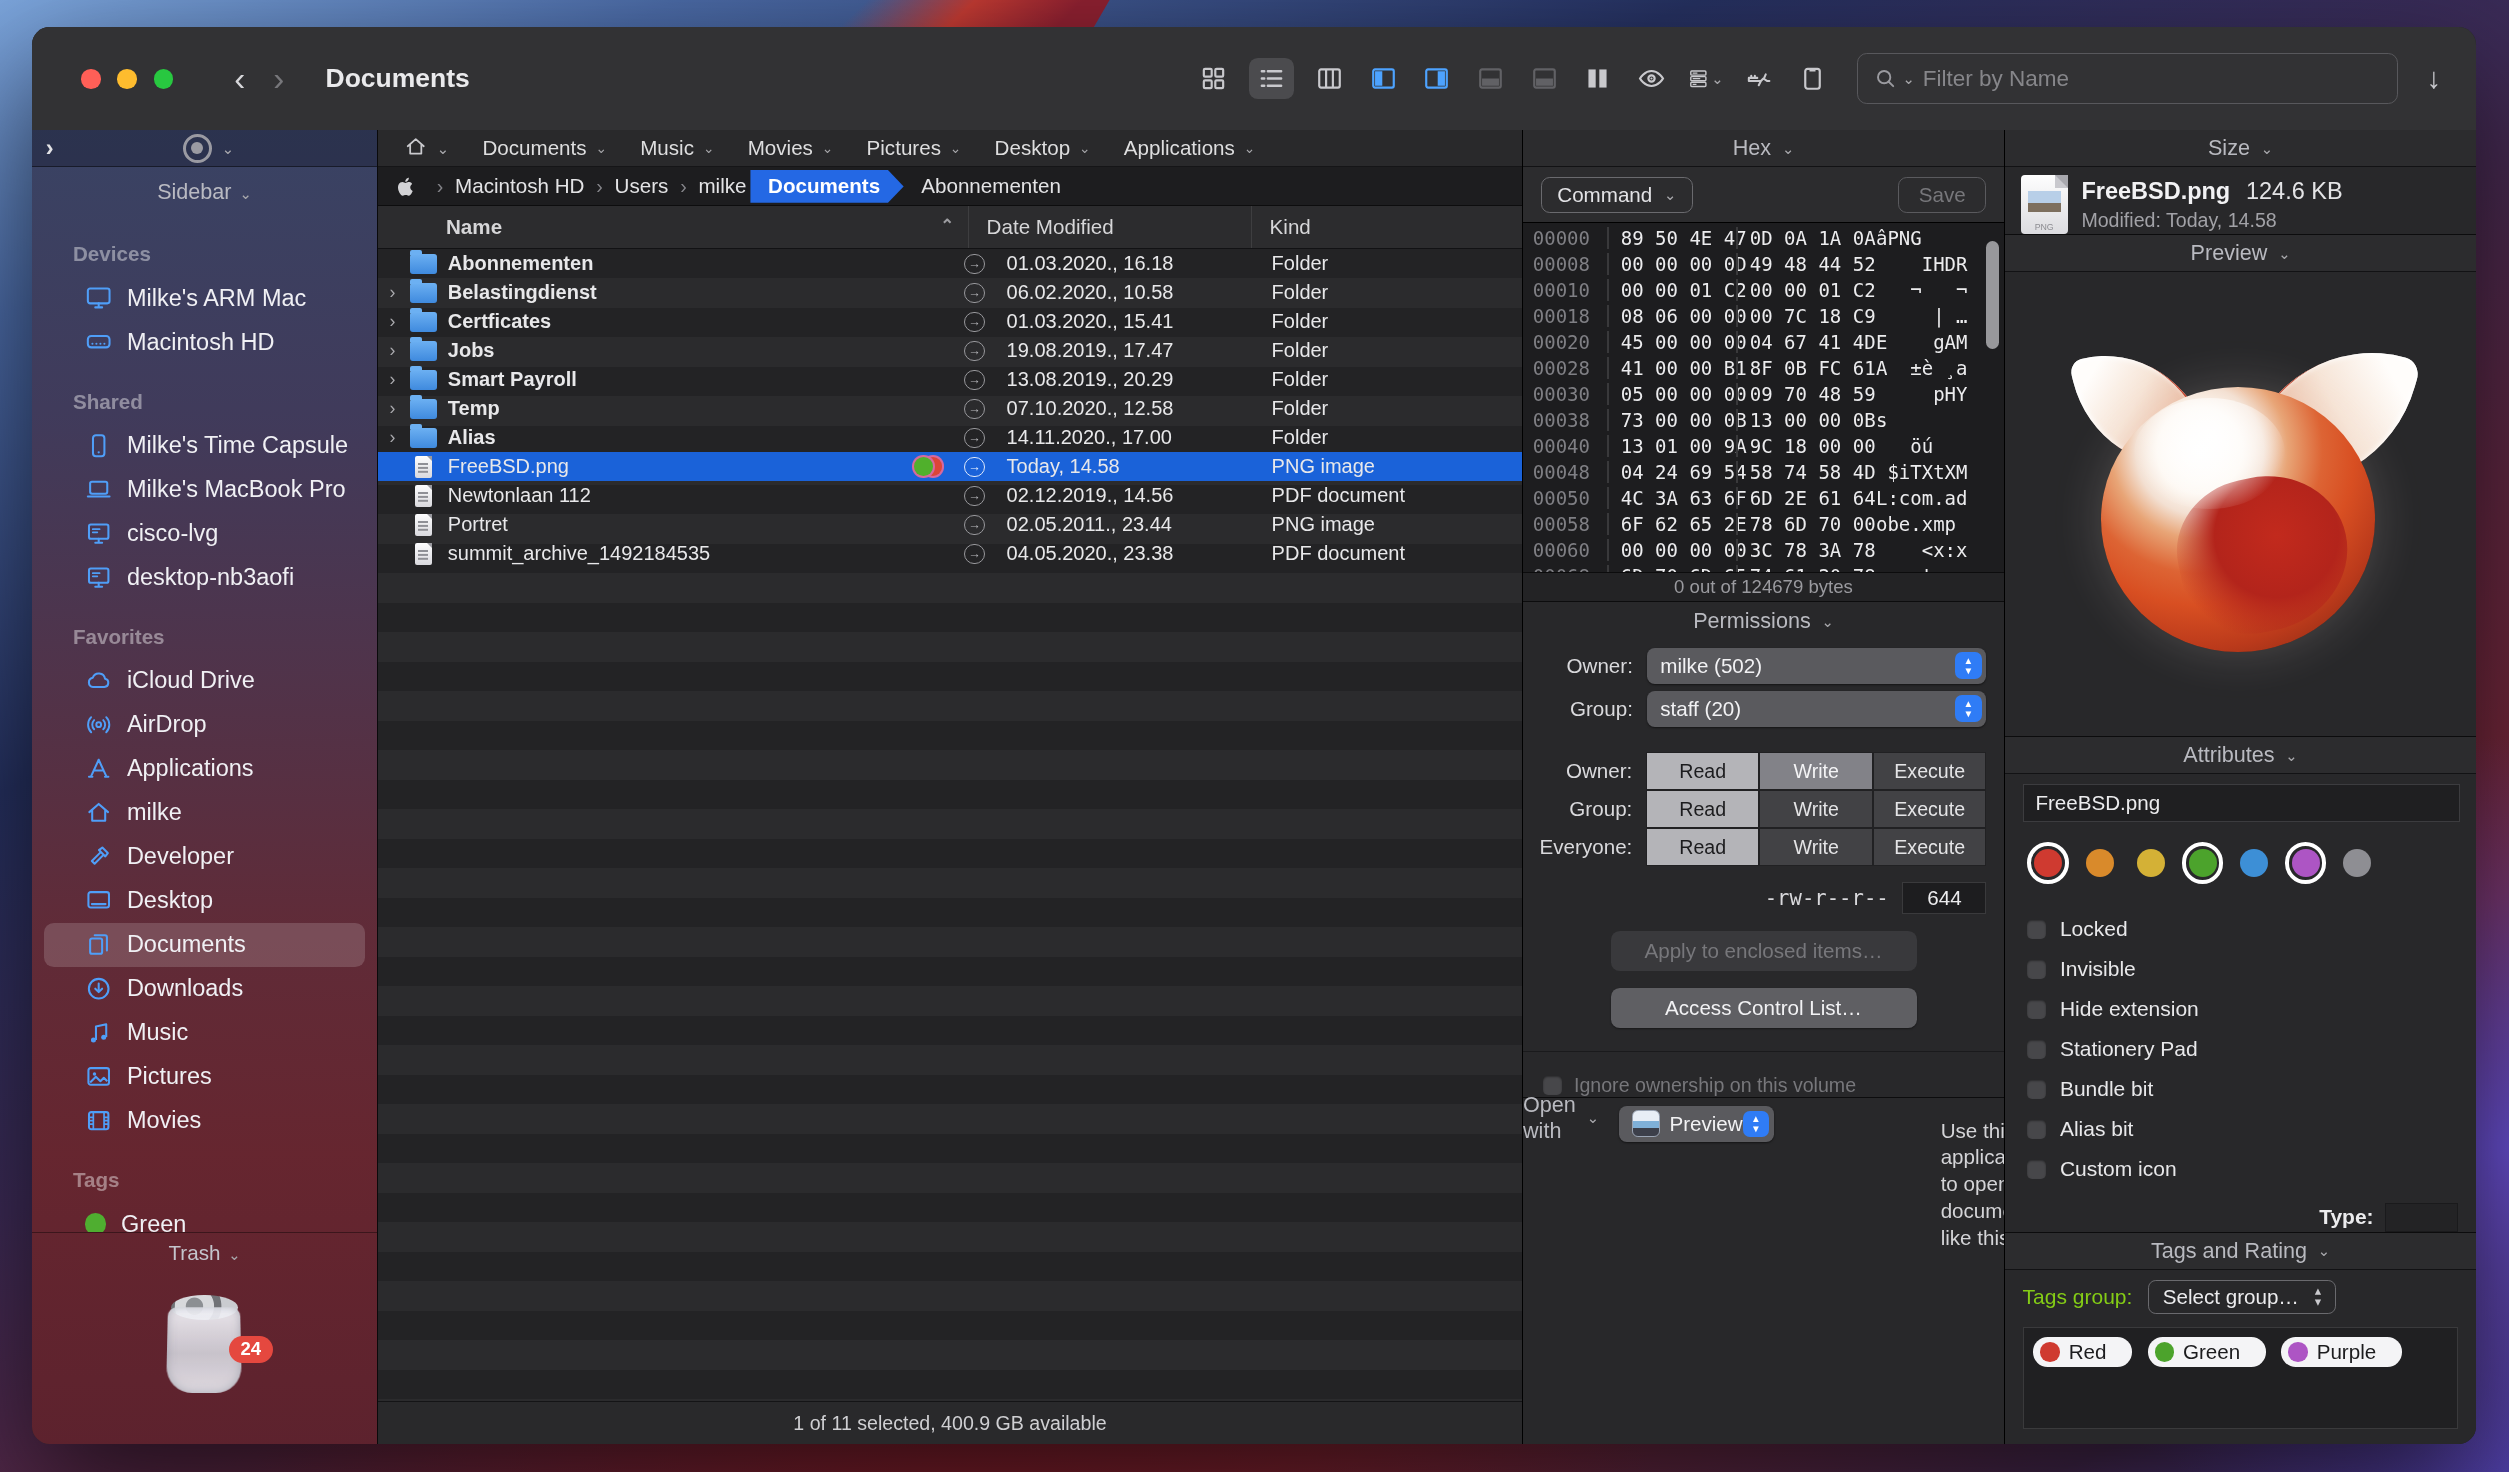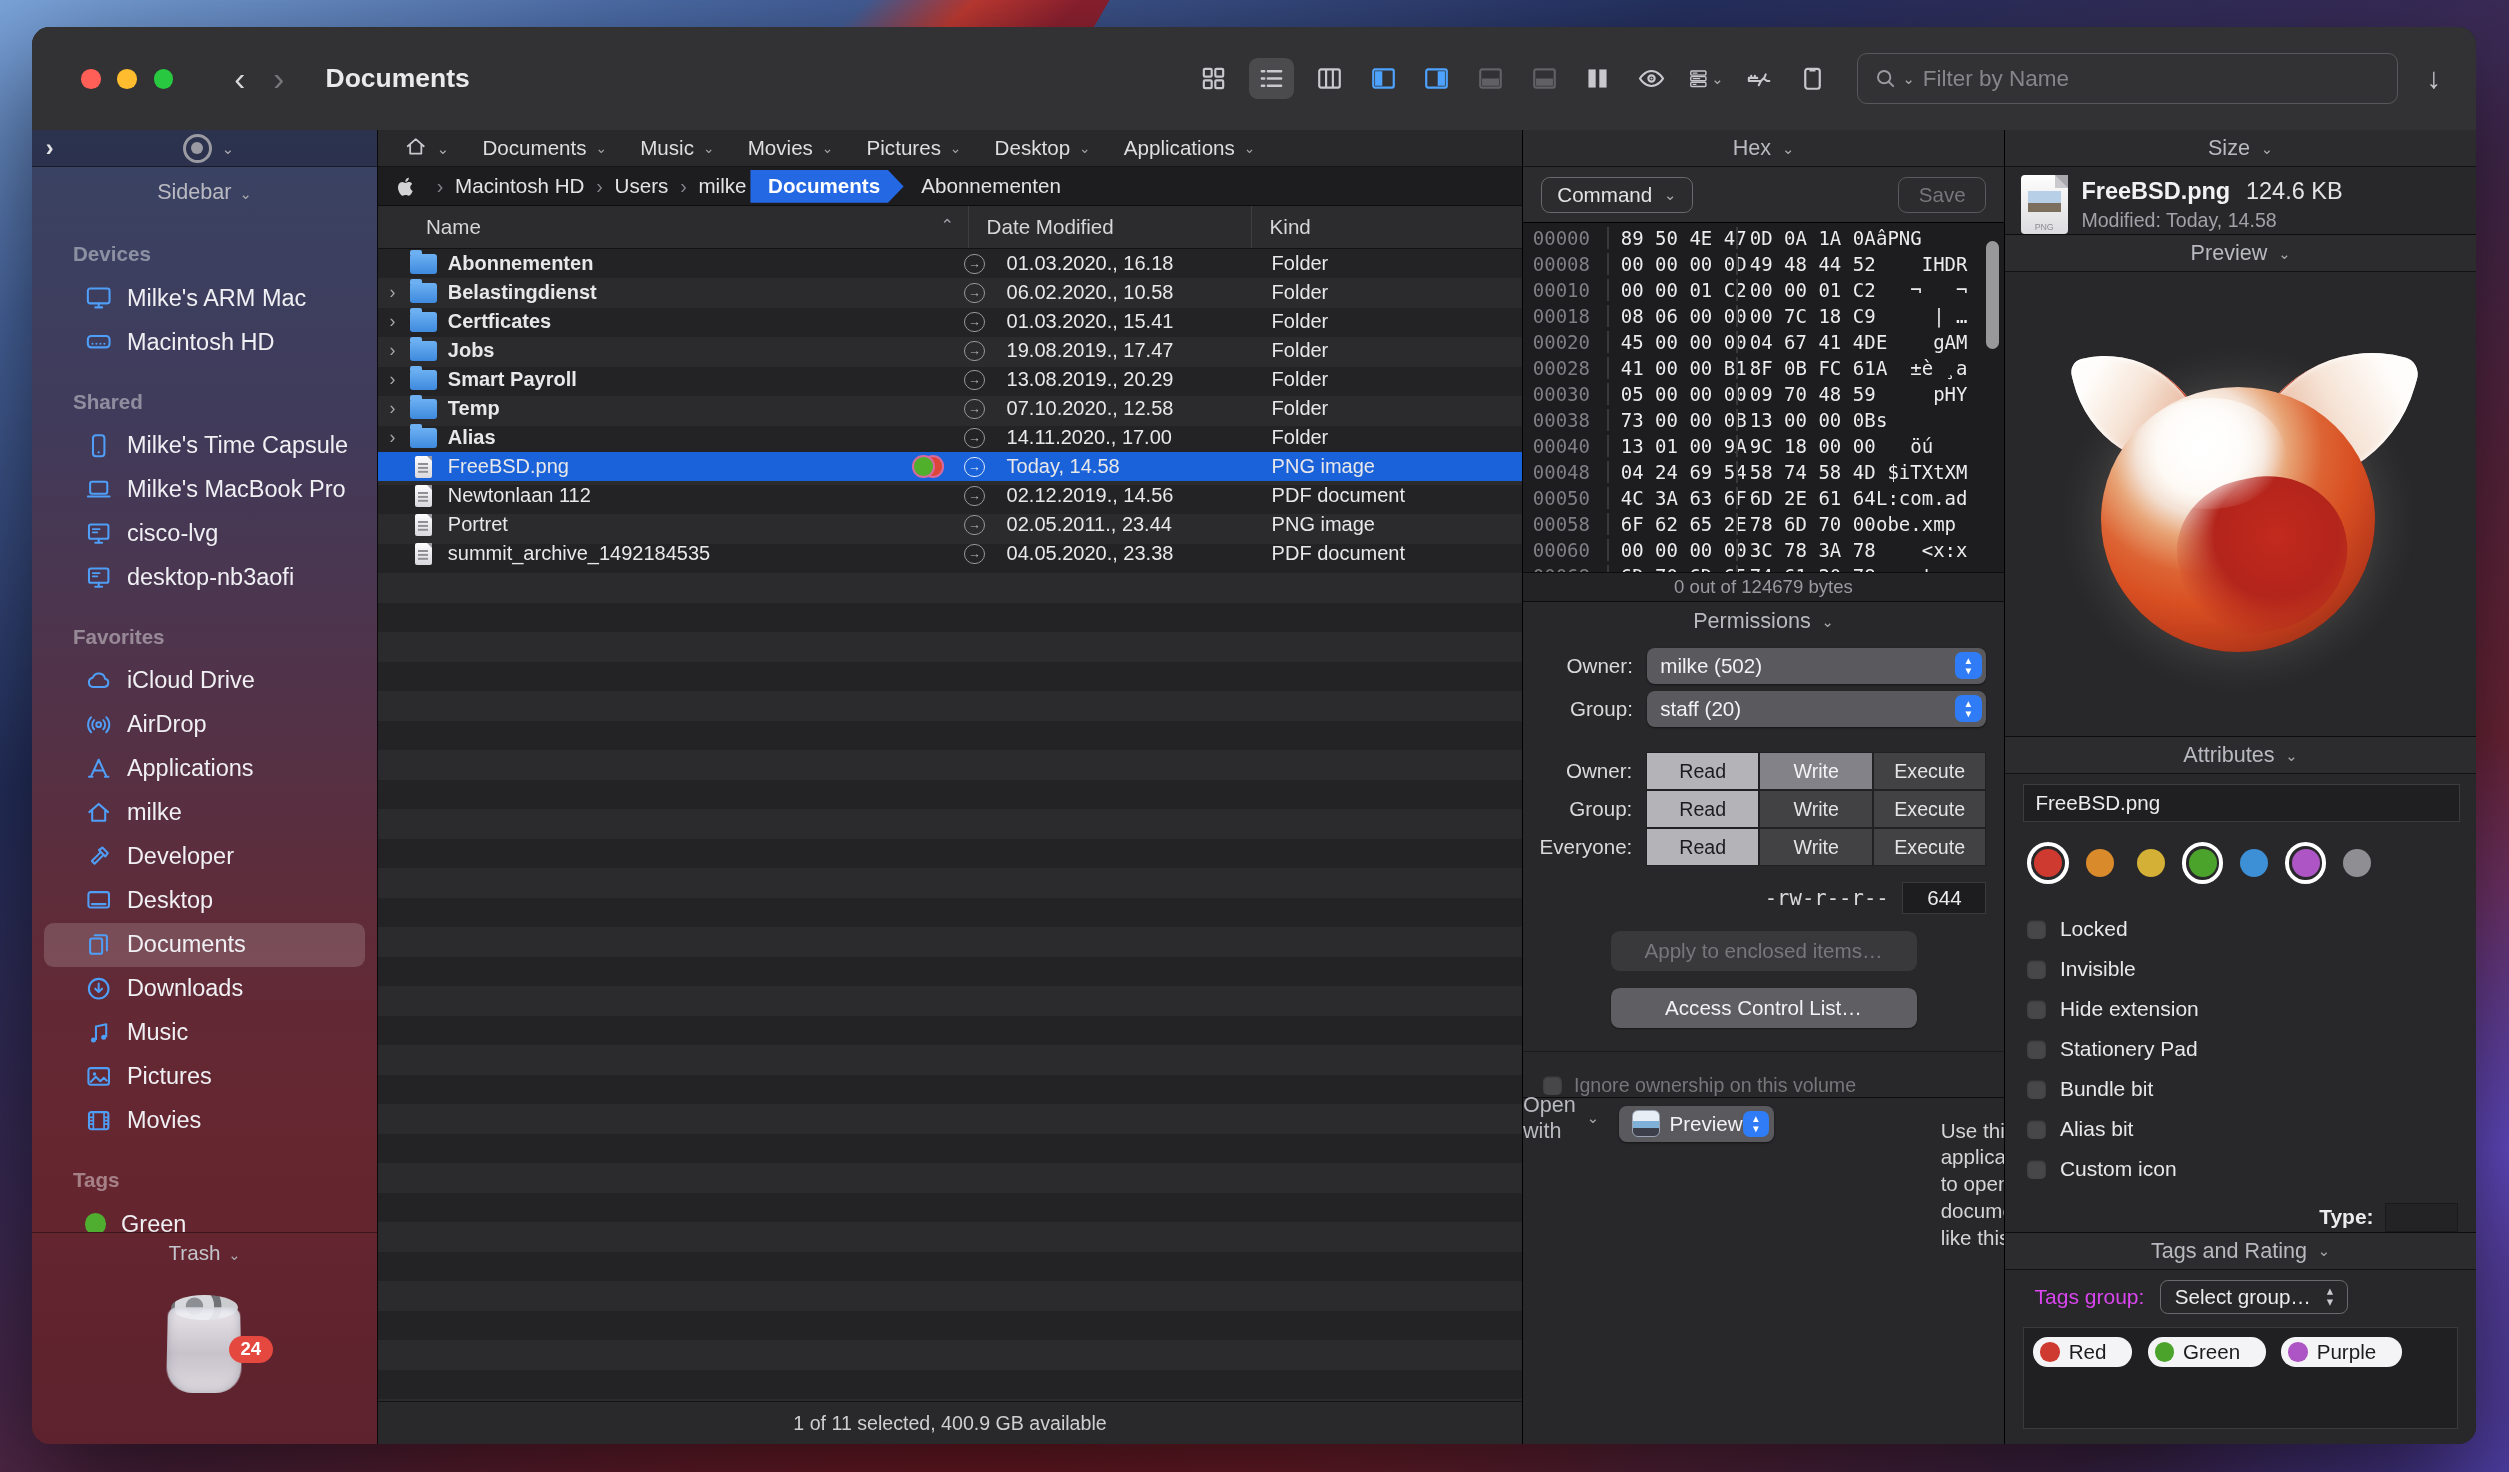--- a/index.html
+++ b/index.html
@@ -71,21 +71,21 @@
   .favitem { color:#dededf; font-size:20.6px; display:flex; align-items:center; gap:6.9px; margin-left:25.5px; }
   .favitem .chev { font-size:13.7px; }
   .crumbbar { height:39px; flex:0 0 39px; background:#1d1d1f; display:flex; align-items:center; padding:0 17.6px; border-bottom:1px solid #0d0d0e; }
   .apple { width:21.6px; height:21.6px; color:#d3d3d6; margin-right:7.8px; }
   .crumb { color:#e3e3e5; font-size:20.6px; }
   .crumbsep { color:#85858a; margin:0 11.8px; font-size:19.6px; }
   .crumb-chip { background:#2468e4; color:#fff; font-size:20.6px; font-weight:600; padding:3.9px 23.5px 4.9px 17.6px; margin:0 3.9px;
     clip-path:polygon(0 0, calc(100% - 15.7px) 0, 100% 50%, calc(100% - 15.7px) 100%, 0 100%); }
   .crumb-tail { color:#e3e3e5; font-size:20.6px; margin-left:13.7px; }
   .colhead { height:43px; flex:0 0 43px; background:#2c2c2e; display:flex; align-items:center; border-bottom:1px solid #121214; color:#d6d6d8; font-size:20.6px; }
-  .col-name { width:590px; padding-left:48px; display:flex; align-items:flex-start; }
+  .col-name { width:590px; padding-left:68px; display:flex; align-items:flex-start;font-weight:bold; }
   .col-sort { margin-left:auto; margin-right:13.7px; color:#9d9da1; font-size:16.7px; }
   .col-date { width:283px; padding-left:17.6px; border-left:1px solid #3e3e40; height:100%; display:flex; align-items:center; }
   .col-kind { flex:1; padding-left:17.6px; border-left:1px solid #3e3e40; height:100%; display:flex; align-items:center; }
   .rows { flex:1; position:relative; overflow:hidden;
     background:repeating-linear-gradient(180deg, #232325 0 29px, #2b2b2d 29px 59px); }
   .frow { height:29px; display:flex; align-items:center; font-size:20px; color:#e8e8ea; position:relative; }
   .frow.sel { background:#1a62d9; }
   .fdisc { width:29px; text-align:center; color:#a9a9ad; font-size:17.6px; }
   .fic { width:33px; display:flex; justify-content:center; }
   .fname { width:459px; white-space:nowrap; overflow:hidden; padding-left:7.8px; }
@@ -183,21 +183,21 @@
   .namefield { margin:9.8px 17.6px 0; background:#1f1f21; border:1px solid #3c3c3f; color:#ececee; font-size:20.6px; padding:5.9px 11.8px; width:437px; font-family:"Liberation Sans",sans-serif; }
   .swatches { display:flex; gap:23.5px; margin:19.6px 0 0 29px; align-items:center; height:43px; }
   .sw { width:28px; height:28px; border-radius:50%; position:relative; }
   .sw.sel::before { content:""; position:absolute; inset:-6.9px; border:4.9px solid #fff; border-radius:50%; }
   .cbxlist { margin:33px 0 0 21.6px; display:flex; flex-direction:column; gap:16px; }
   .cbxrow { display:flex; align-items:center; gap:13.7px; color:#e8e8ea; font-size:21px; }
   .typerow { display:flex; justify-content:flex-end; align-items:center; gap:11.8px; margin:21.6px 17.6px 0; color:#ececee; font-size:21px; font-weight:700; }
   .typefield { width:73px; height:29px; background:#232325; border:1px solid #1a1a1c; }
   .tagsec { flex:1; border-top:1px solid #0c0c0d; display:flex; flex-direction:column; }
   .tg-row { display:flex; align-items:center; margin:9.8px 17.6px 0; gap:15.7px; }
-  .tg-label { color:#d946ef; font-size:21px;margin-left:12px; }
+  .tg-label { color:#84cc16; font-size:21px; }
   .tg-select { border:1.5px solid #6a6a6e; border-radius:7.8px; color:#ececee; font-size:20.6px; padding:3.9px 13.7px; display:flex; gap:15.7px; align-items:center; }
   .updn { color:#c9c9cd; font-size:12.7px; line-height:10.8px; display:flex; flex-direction:column; }
   .chipbox { margin:13.7px 17.6px 0; height:102px; background:#202022; border:1px solid #3a3a3c; padding:8.8px 9.8px; display:flex; gap:15.7px; align-items:flex-start; }
   .chip { background:#f4f4f6; border-radius:14.7px; display:flex; align-items:center; gap:8.8px; padding:2.9px 25.5px 2.9px 6.9px; font-size:20.6px; color:#1c1c1e; }
   .chip .cdot { width:19.6px; height:19.6px; border-radius:50%; }
 </style>
 </head>
 <body>
 
 <svg width="0" height="0" style="position:absolute">

